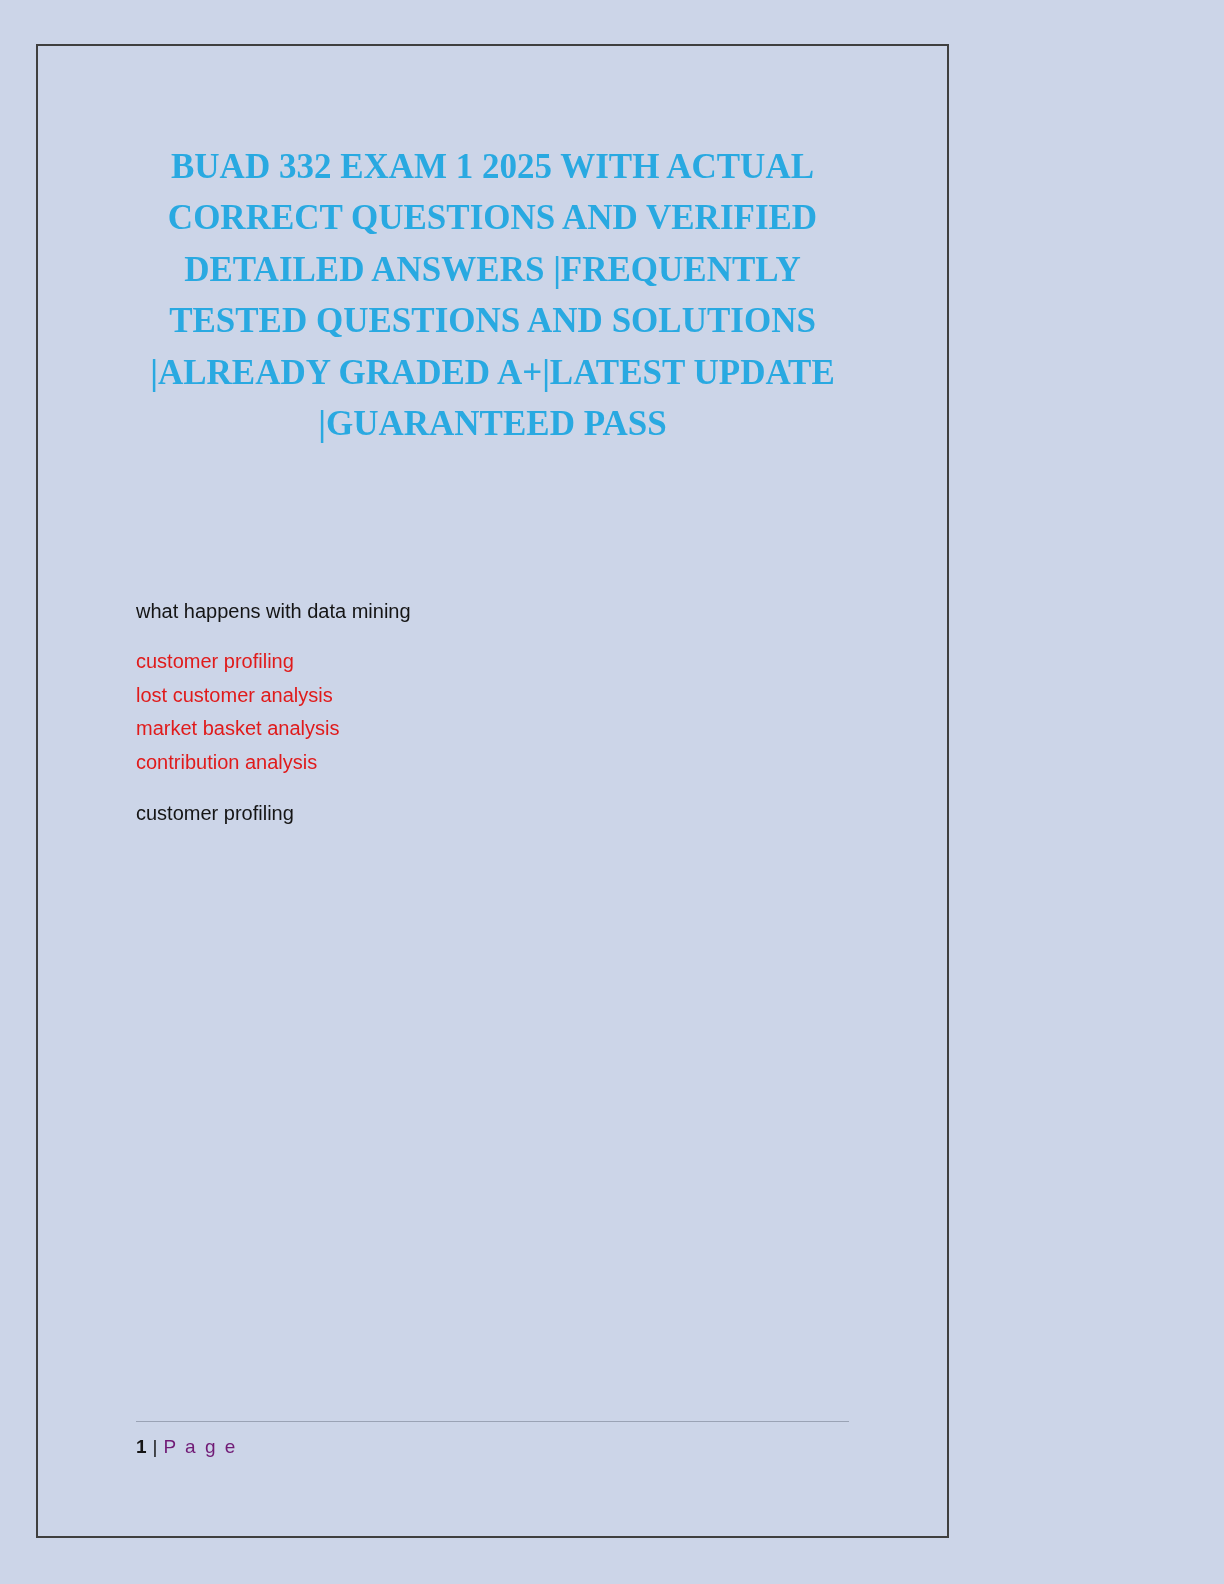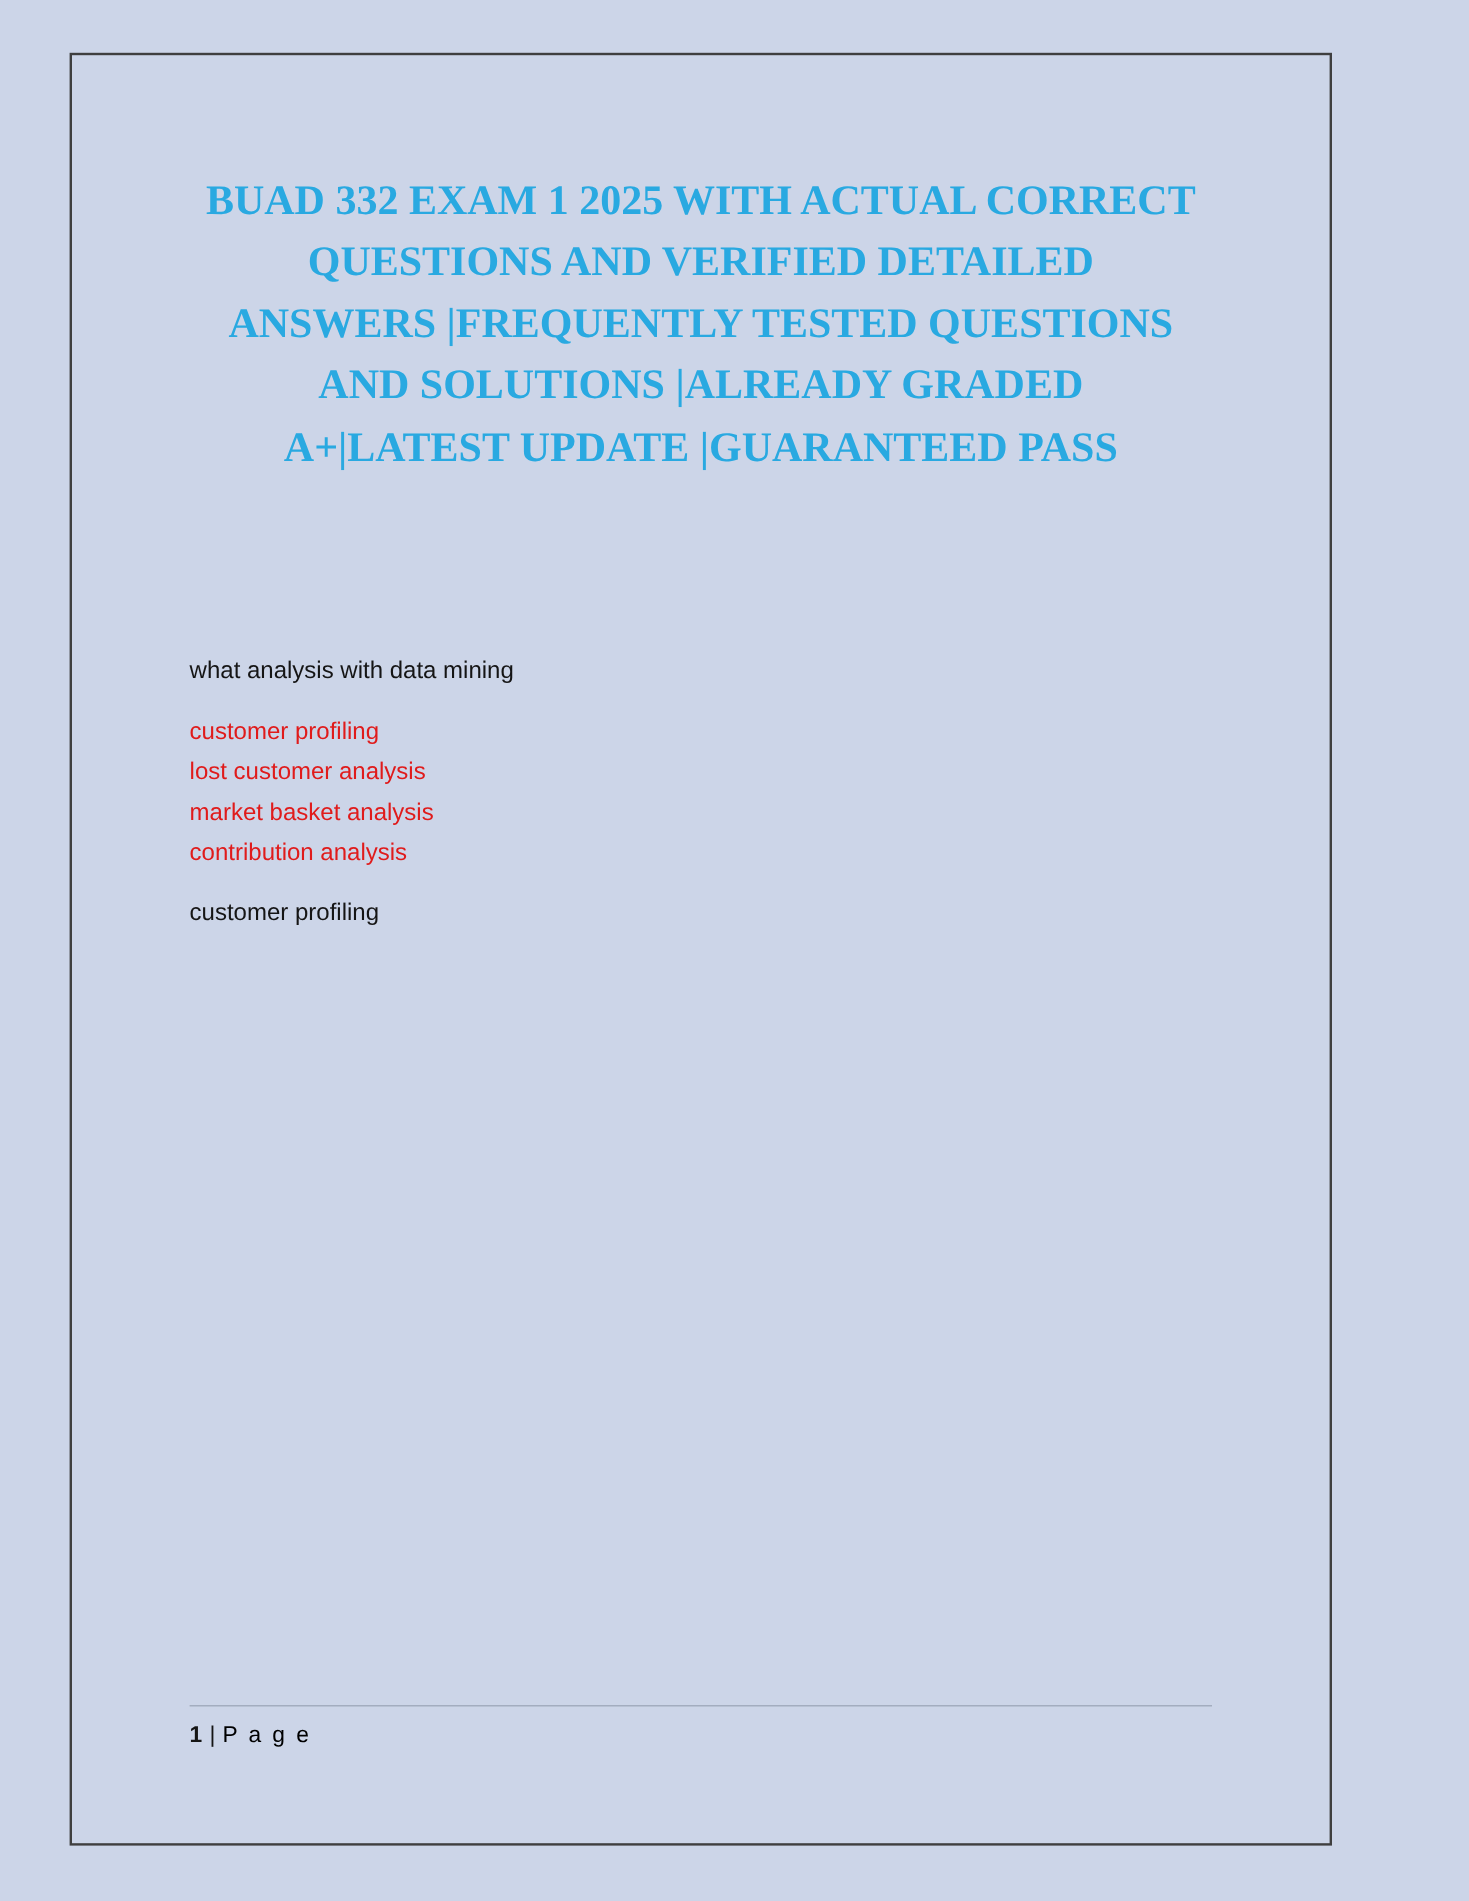--- a/index.html
+++ b/index.html
@@ -10,23 +10,23 @@
   .canvas {
     position: relative;
     width: 1224px;
     height: 1584px;
     background: var(--bg, #ccd5e8);
     font-family: "Liberation Sans", sans-serif;
     overflow: hidden;
   }
   .page-frame {
     position: absolute;
-    left: 58px;
+    left: 36px;
     top: 44px;
-    width: 1052px;
+    width: 913px;
     height: 1494px;
     border: 2px solid var(--border, #3f3f3f);
     box-sizing: border-box;
     background: var(--bg, #ccd5e8);
   }
   .page-inner {
     position: absolute;
     left: 0;
     top: 0;
     right: 0;
@@ -67,35 +67,35 @@
   }
   .footer .pagenum {
     color: #151515;
     font-weight: bold;
   }
   .footer .sep {
     color: #151515;
     margin: 0 6px;
   }
   .footer .pagelabel {
-    color: #000000;
+    color: #701a75;
     letter-spacing: 2px;
   }
 </style>
 </head>
 <body>
 
 <div class="canvas" style="--bg: #ccd5e8; --border: #3f3f3f; --title: #29a9e1; --question: #151515; --answer: #e01b1b;">
   <div class="page-frame">
     <div class="page-inner">
 
       <h1 class="doc-title">BUAD 332 EXAM 1 2025 WITH ACTUAL CORRECT QUESTIONS AND VERIFIED DETAILED ANSWERS |FREQUENTLY TESTED QUESTIONS AND SOLUTIONS |ALREADY GRADED A+|LATEST UPDATE |GUARANTEED PASS</h1>
 
       <div class="blocks">
-          <p class="block question">what analysis with data mining</p>
+          <p class="block question">what happens with data mining</p>
           <p class="block answer">customer profiling<br>lost customer analysis<br>market basket analysis<br>contribution analysis</p>
           <p class="block question">customer profiling</p>
         </div>
 
     </div>
 
     <div class="footer">
       <span class="pagenum">1</span><span class="sep">|</span><span class="pagelabel">P a g e</span>
     </div>
   </div>

